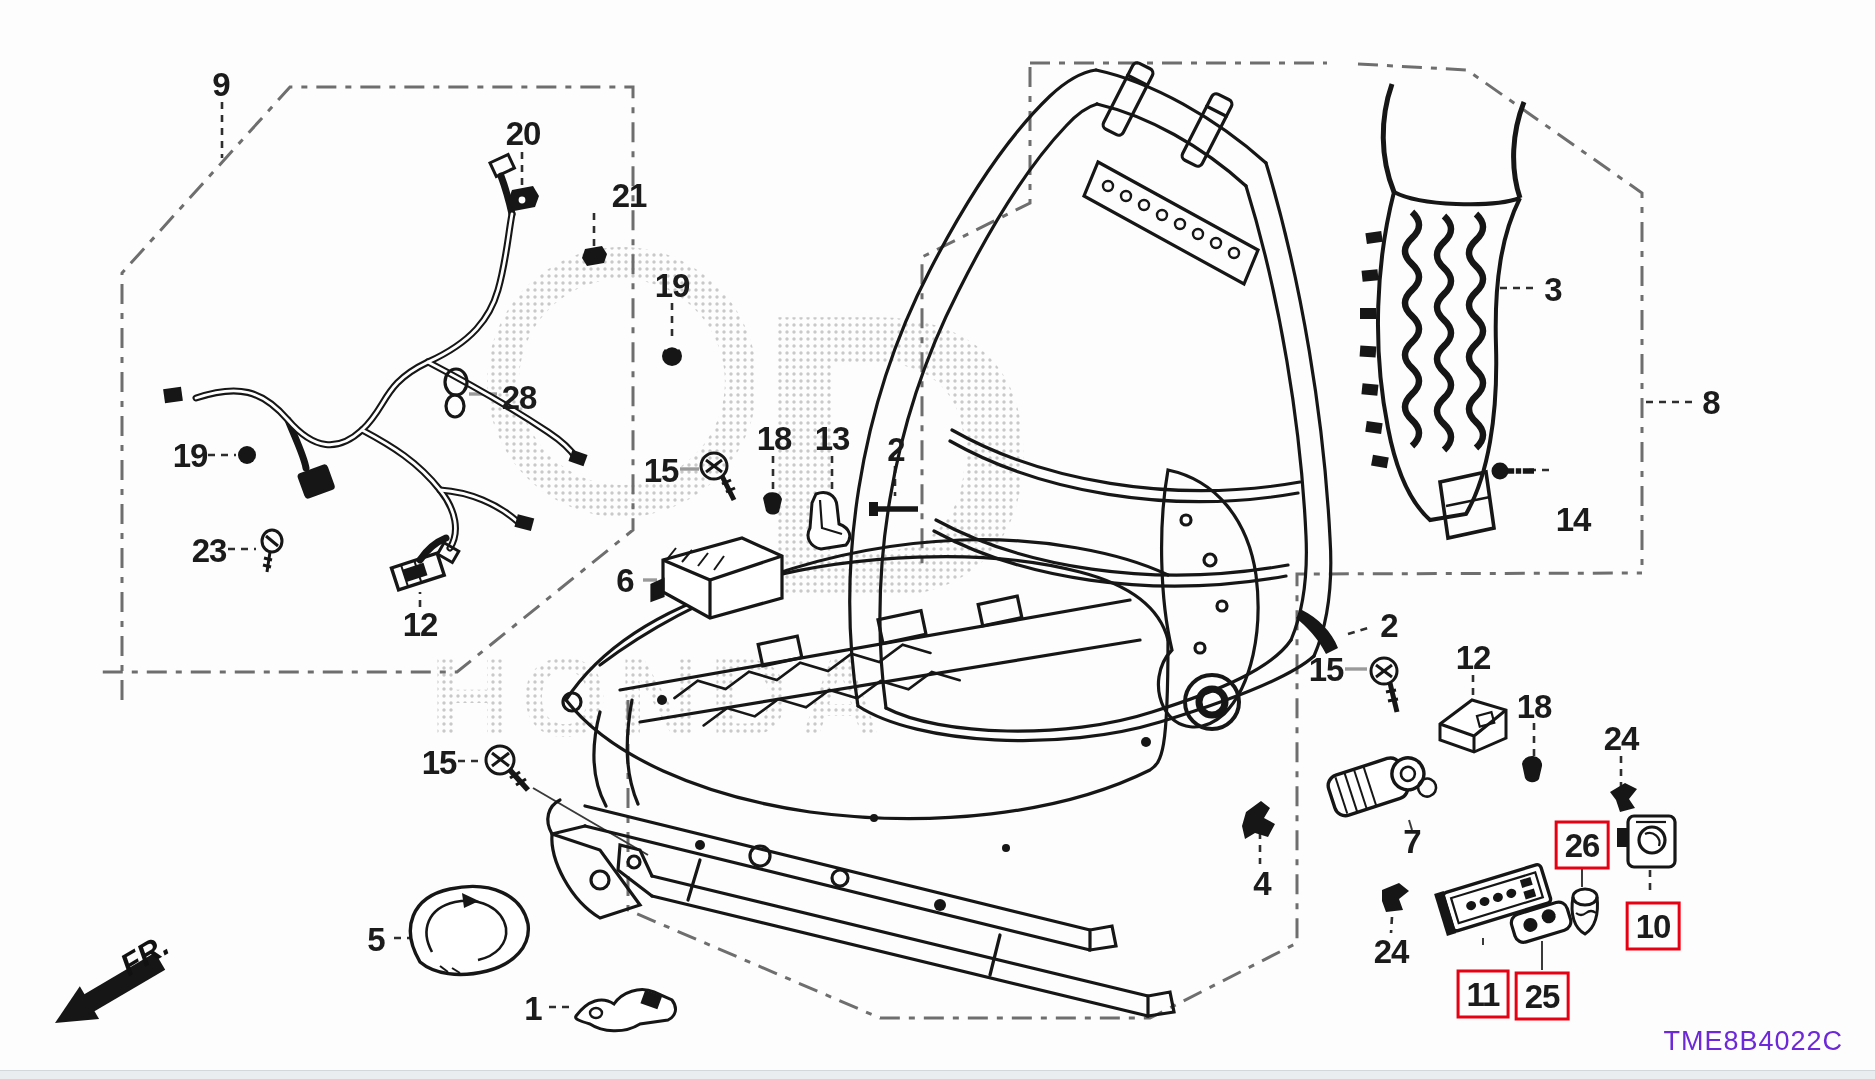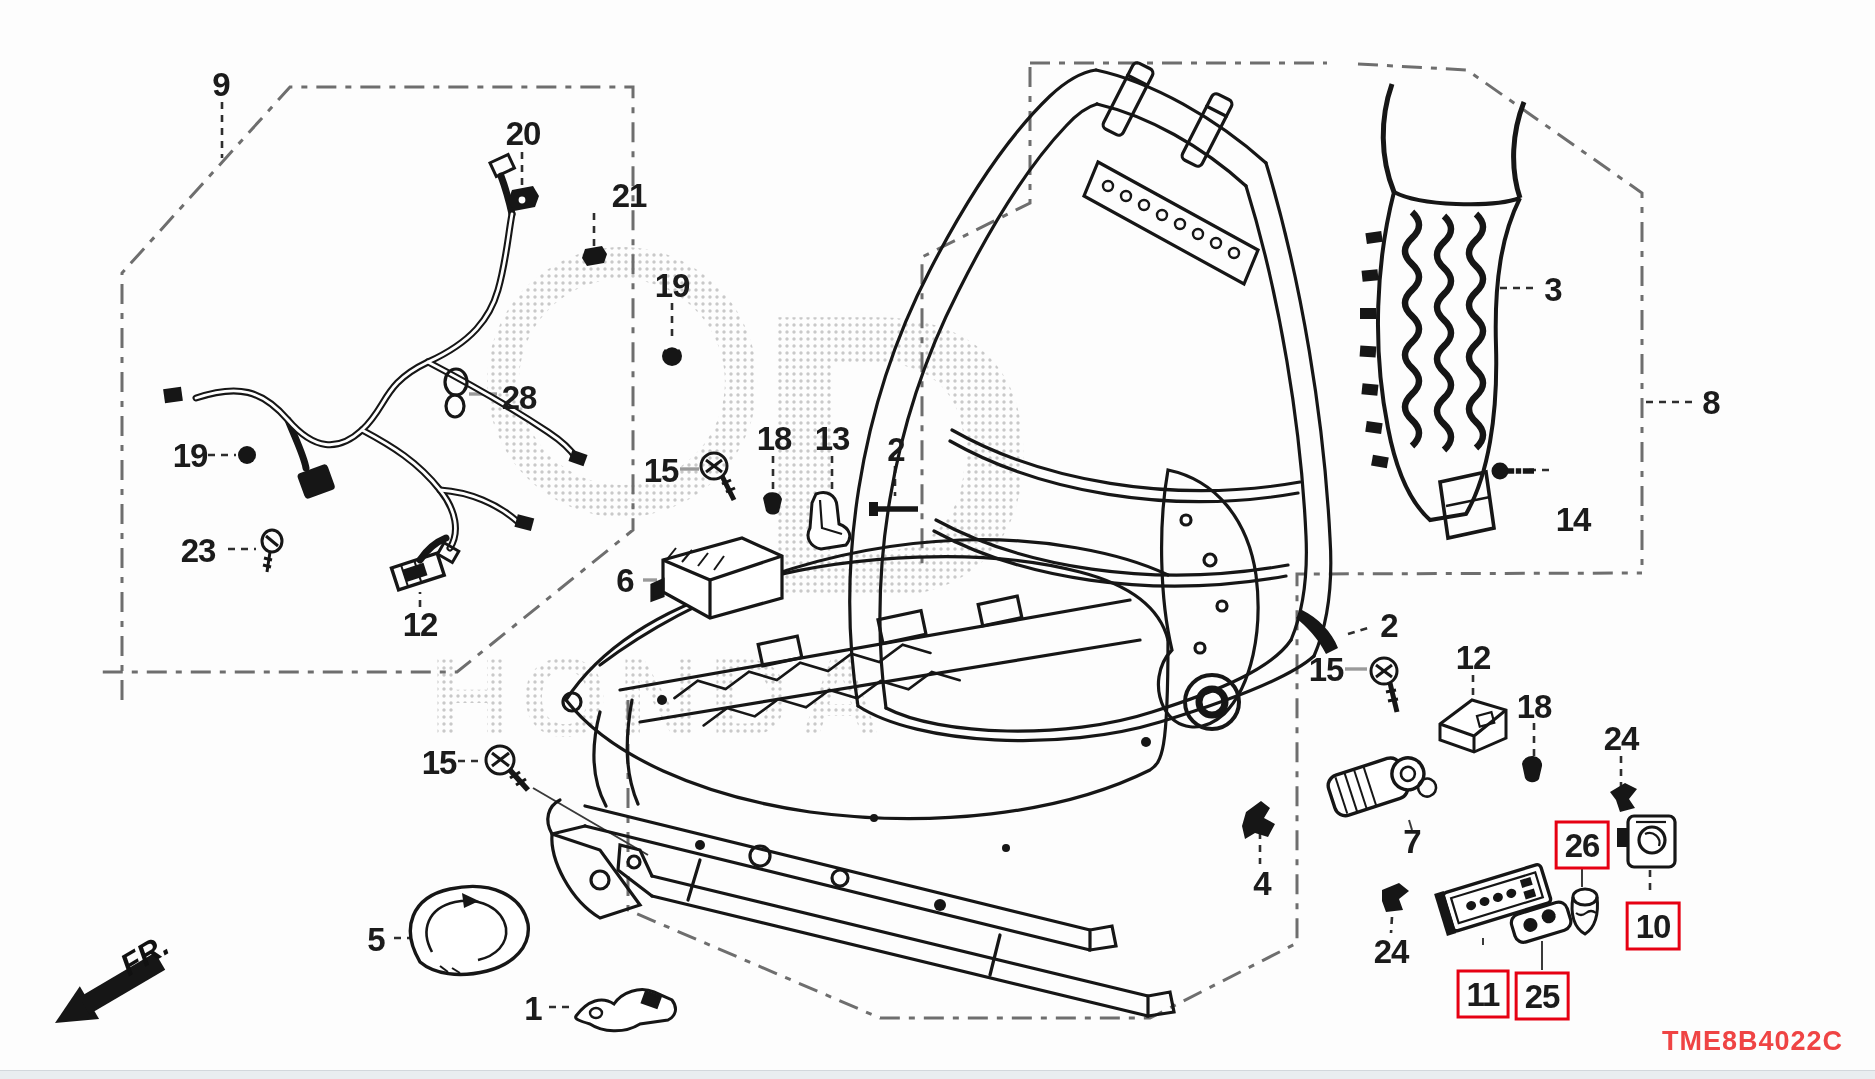--- a/index.html
+++ b/index.html
@@ -7,21 +7,21 @@
   #art{position:absolute;left:0;top:0;}
   #callout-layer{position:absolute;left:0;top:0;width:100%;height:100%;}
   .callout{
     position:absolute;transform:translate(-50%,-50%);
     font-family:"Liberation Sans",sans-serif;font-weight:700;font-size:33px;
     color:#1b1b1b;line-height:1;white-space:nowrap;letter-spacing:-1px;
   }
   .callout.boxed{border:3px solid var(--hl,#e60012);padding:5px 7px;}
   #footer-bar{position:absolute;left:0;bottom:0;width:100%;height:8px;background:#e9edf0;border-top:1px solid #d2d7dc;}
   #diagram-code{
-    position:absolute;right:32px;top:1026px;font-weight:700;font-size:27px;color:#ef4444;
+    position:absolute;right:32px;top:1026px;font-weight:400;font-size:27px;color:#6d28d9;
     letter-spacing:1px;
   }
   .fr-label{font-weight:700;font-style:italic;font-size:31px;fill:#111;}
   svg path, svg circle, svg rect, svg ellipse, svg line{vector-effect:none;}
 </style>
 </head>
 <body>
 
 <div id="stage">
 
@@ -393,21 +393,21 @@
   </g>
 </svg>
 
 <div id="callout-layer">
       <div class="callout" style="left: 221px; top: 84px;">9</div>
       <div class="callout" style="left: 523px; top: 133px;">20</div>
       <div class="callout" style="left: 629px; top: 195px;">21</div>
       <div class="callout" style="left: 672px; top: 285px;">19</div>
       <div class="callout" style="left: 519px; top: 397px;">28</div>
       <div class="callout" style="left: 190px; top: 455px;">19</div>
-      <div class="callout" style="left: 198px; top: 550px; text-align: right;">23</div>
+      <div class="callout" style="left: 209px; top: 550px; text-align: right;">23</div>
       <div class="callout" style="left: 420px; top: 624px;">12</div>
       <div class="callout" style="left: 661px; top: 470px;">15</div>
       <div class="callout" style="left: 774px; top: 438px;">18</div>
       <div class="callout" style="left: 832px; top: 438px;">13</div>
       <div class="callout" style="left: 896px; top: 449px;">2</div>
       <div class="callout" style="left: 625px; top: 580px;">6</div>
       <div class="callout" style="left: 439px; top: 762px;">15</div>
       <div class="callout" style="left: 376px; top: 939px;">5</div>
       <div class="callout" style="left: 533px; top: 1008px;">1</div>
       <div class="callout" style="left: 1553px; top: 289px;">3</div>

